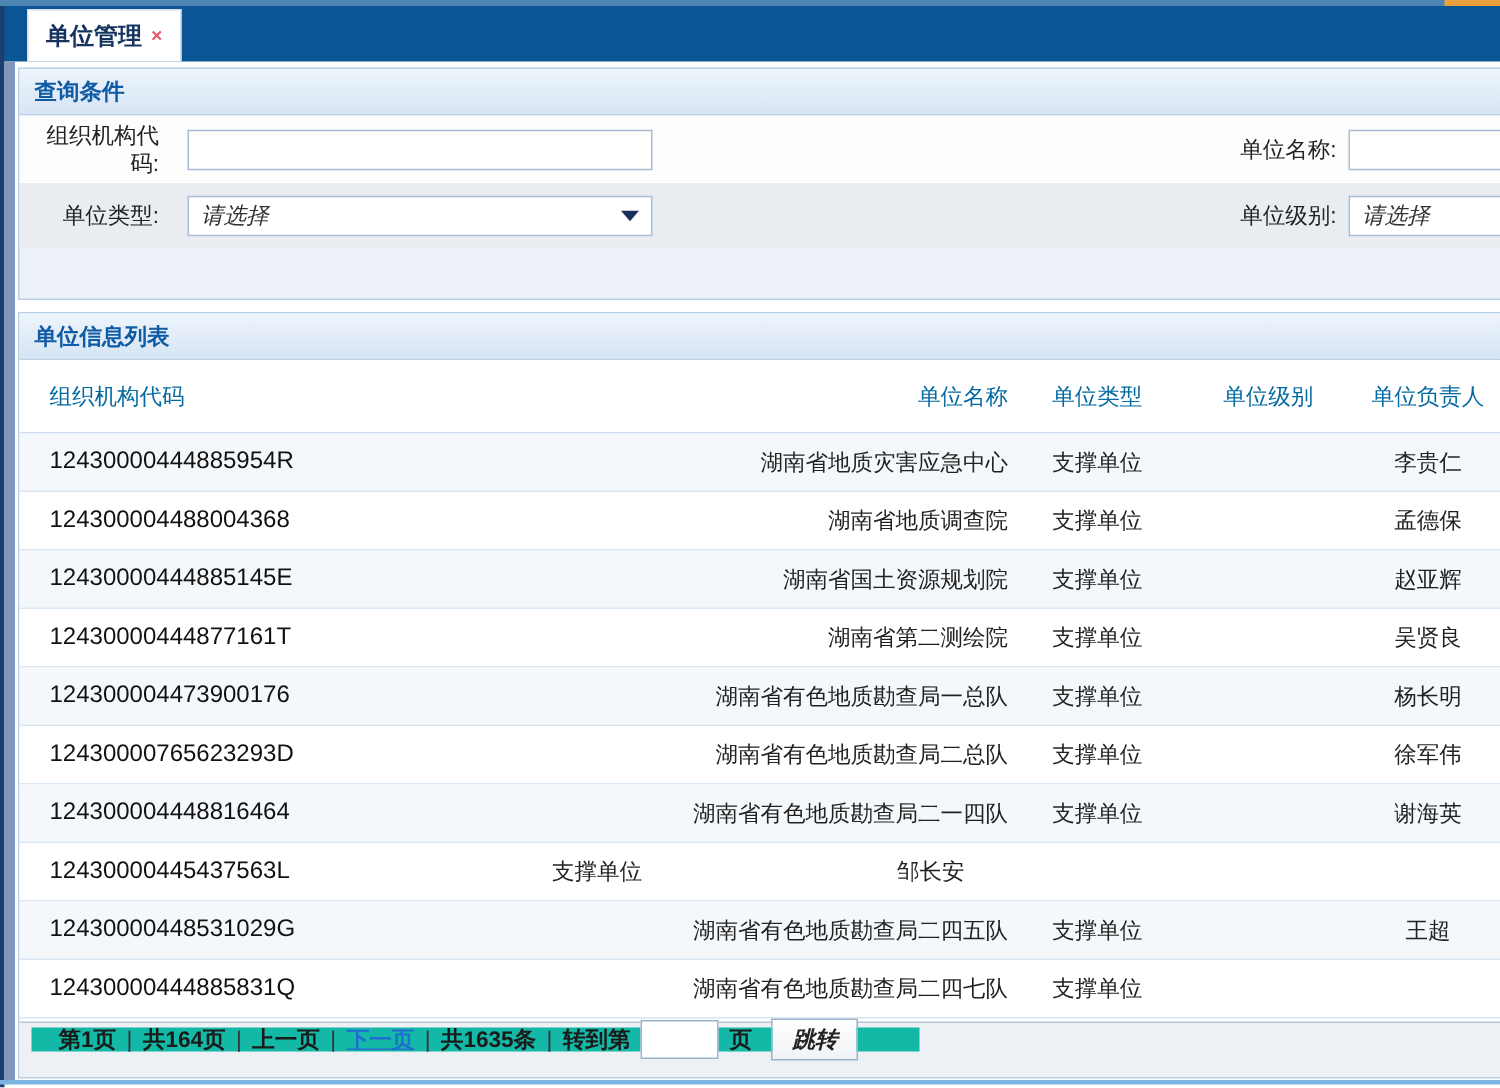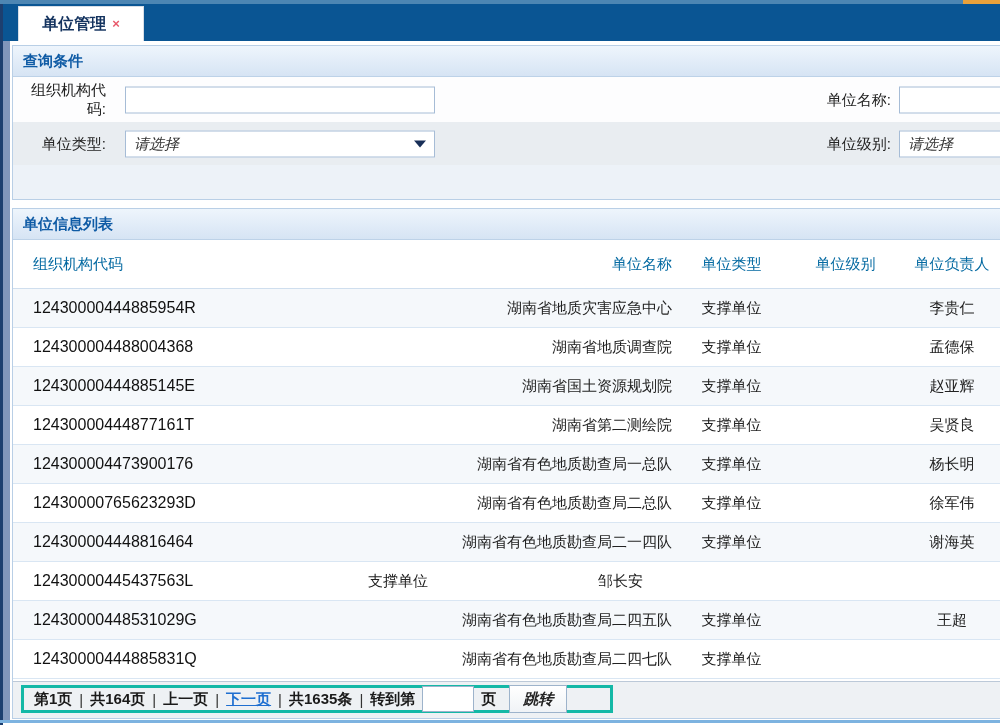--- a/index.html
+++ b/index.html
@@ -6,21 +6,21 @@
   html,body { width:1000px; height:725px; overflow:hidden; background:#fff;
     font-family:"Liberation Sans","DejaVu Sans",sans-serif; }
   .stage { position:relative; width:1000px; height:725px; background:#fff; }
 
   
   .topstrip { position:absolute; left:0; top:0; width:1000px; height:4px; background:#4d86b3; }
   .topstrip .orange { position:absolute; right:0; top:0; width:37px; height:4px; background:#eaa13b; }
 
   
   .tabbar { position:absolute; left:0; top:4px; width:1000px; height:37px; background:#0a5593; }
-  .tab { position:absolute; left:18px; top:2px; width:126px; height:35px; background:#fff;
+  .tab { position:absolute; left:18px; top:2px; width:103px; height:35px; background:#fff;
     border:1px solid #d8dee6; border-bottom:none; display:flex; align-items:center;
     justify-content:center; gap:6px; }
   .tab-title { font-size:16px; font-weight:bold; color:#14335f; }
   .tab-close { color:#e8596b; font-size:13px; font-weight:bold; cursor:pointer; line-height:1; margin-top:-2px;}
 
   
   .edge-dark { position:absolute; left:0; top:4px; width:3px; height:721px; background:#1d3f6f; }
   .edge-light { position:absolute; left:3px; top:41px; width:7px; height:679px; background:#8196bb; }
 
   
@@ -60,21 +60,21 @@
   .c2 { width:340px; text-align:right; }
   .c3 { width:120px; text-align:center; }
   .c4 { width:110px; text-align:center; }
   .c5 { width:105px; text-align:center; }
   .trow .c1 { font-size:16px; color:#111; }
   .trow .c2, .trow .c3, .trow .c5 { font-size:15px; color:#222; }
 
   
   .pagebar { position:absolute; left:0; bottom:0; width:100%; height:37px; background:#eef1f4;
     border-top:1px solid #bcc9d8; }
-  .redbox { position:absolute; left:8px; top:3px; width:592px; height:28px; border:3px solid #14b8a6;
+  .redbox { position:absolute; left:8px; top:3px; width:592px; height:16px; border:8px solid #14b8a6;
     display:flex; align-items:center; padding-left:10px; gap:7px; background:transparent; }
   .pg { font-size:15px; font-weight:bold; color:#1a1a1a; white-space:nowrap; }
   .pg.sep { font-weight:normal; color:#333; }
   .pg-link { font-size:15px; font-weight:bold; color:#1f6fd0; text-decoration:underline; cursor:pointer; }
   .goto-input { width:52px; height:26px; border:1px solid #9db3cb; background:#fff; font-size:14px;
     text-align:center; font-family:"Liberation Sans","DejaVu Sans",sans-serif; }
   .jump-btn { height:28px; min-width:58px; margin-left:6px; background:linear-gradient(#ffffff,#f0f3f6);
     border:1px solid #9db3cb; font-size:15px; font-weight:bold; color:#222; cursor:pointer;
     font-family:"Liberation Sans","DejaVu Sans",sans-serif;font-style:italic; }
 

